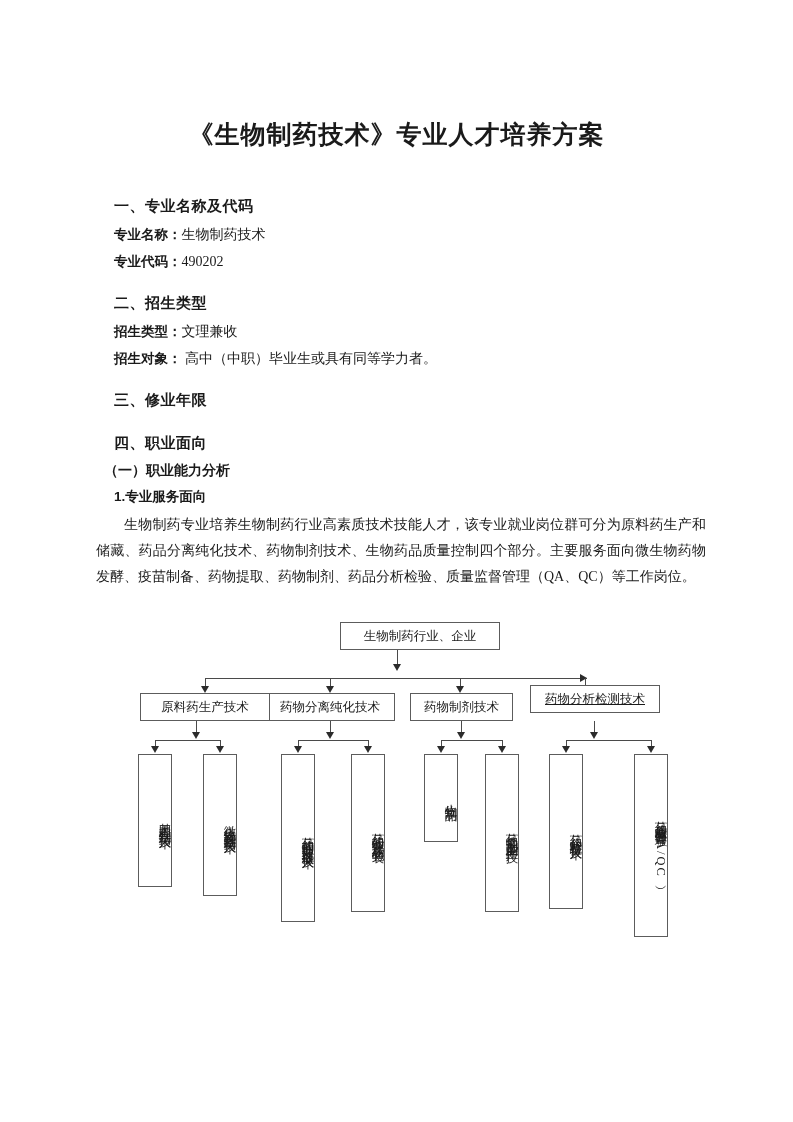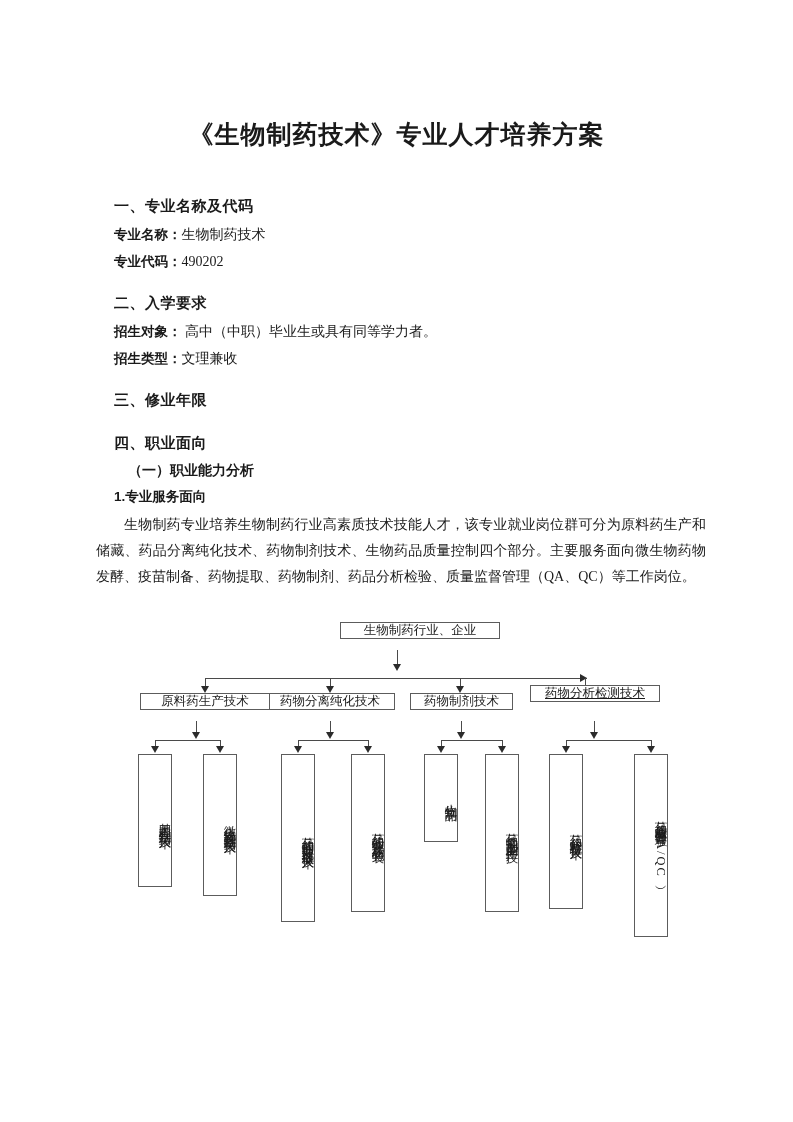--- a/index.html
+++ b/index.html
@@ -47,21 +47,21 @@
     font-size: 15px;
     font-weight: bold;
     margin: 14px 0 0 18px;
     padding: 5px 0 5px 0;
     letter-spacing: 0.5px;
     font-family: "Liberation Sans", "DejaVu Sans", sans-serif;
   }
   .h2-line {
     font-size: 14px;
     font-weight: bold;
-    margin: 0 0 0 32px;
+    margin: 0 0 0 8px;
     padding: 4px 0 4px 0;
     font-family: Liberation Mono, monospace;
   }
   .h3-line {
     font-size: 13.5px;
     font-weight: bold;
     margin: 0 0 0 18px;
     padding: 4px 0 3px 0;
     font-family: "Liberation Sans", "DejaVu Sans", sans-serif;
   }
@@ -106,21 +106,21 @@
     background: #ffffff;
     box-sizing: border-box;
     font-size: 12.5px;
     display: flex;
     align-items: center;
     justify-content: center;
     font-family: "Liberation Serif", "DejaVu Serif", serif;
     color: #1a1a1a;
   }
   .node.root, .node.lvl2 {
-    height: 17px;
+    height: 28px;
     padding: 0 25px;
     white-space: nowrap;
   }
   .node.leaf {
     writing-mode: vertical-rl;
     text-orientation: upright;
     letter-spacing: 2px;
     align-items: flex-start;
     justify-content: center;
     padding: 5px 0;
@@ -168,29 +168,29 @@
     <div class="h1-line">一、专业名称及代码</div>
 
     <div class="kv-line">
       <span class="k">专业名称：</span><span class="v">生物制药技术</span>
     </div>
 
     <div class="kv-line">
       <span class="k">专业代码：</span><span class="v">490202</span>
     </div>
 
-    <div class="h1-line">二、入学要求</div>
+    <div class="h1-line">二、招生类型</div>
+
+    <div class="kv-line">
+      <span class="k">招生类型：</span><span class="v">文理兼收</span>
+    </div>
 
     <div class="kv-line">
       <span class="k">招生对象：</span>
       <span class="v">高中（中职）毕业生或具有同等学力者。</span>
-    </div>
-
-    <div class="kv-line">
-      <span class="k">招生类型：</span><span class="v">文理兼收</span>
     </div>
 
     <div class="h1-line">三、修业年限</div>
 
 
     <div class="h1-line">四、职业面向</div>
 
     <div class="h2-line">（一）职业能力分析</div>
 
     <div class="h3-line">1.专业服务面向</div>

